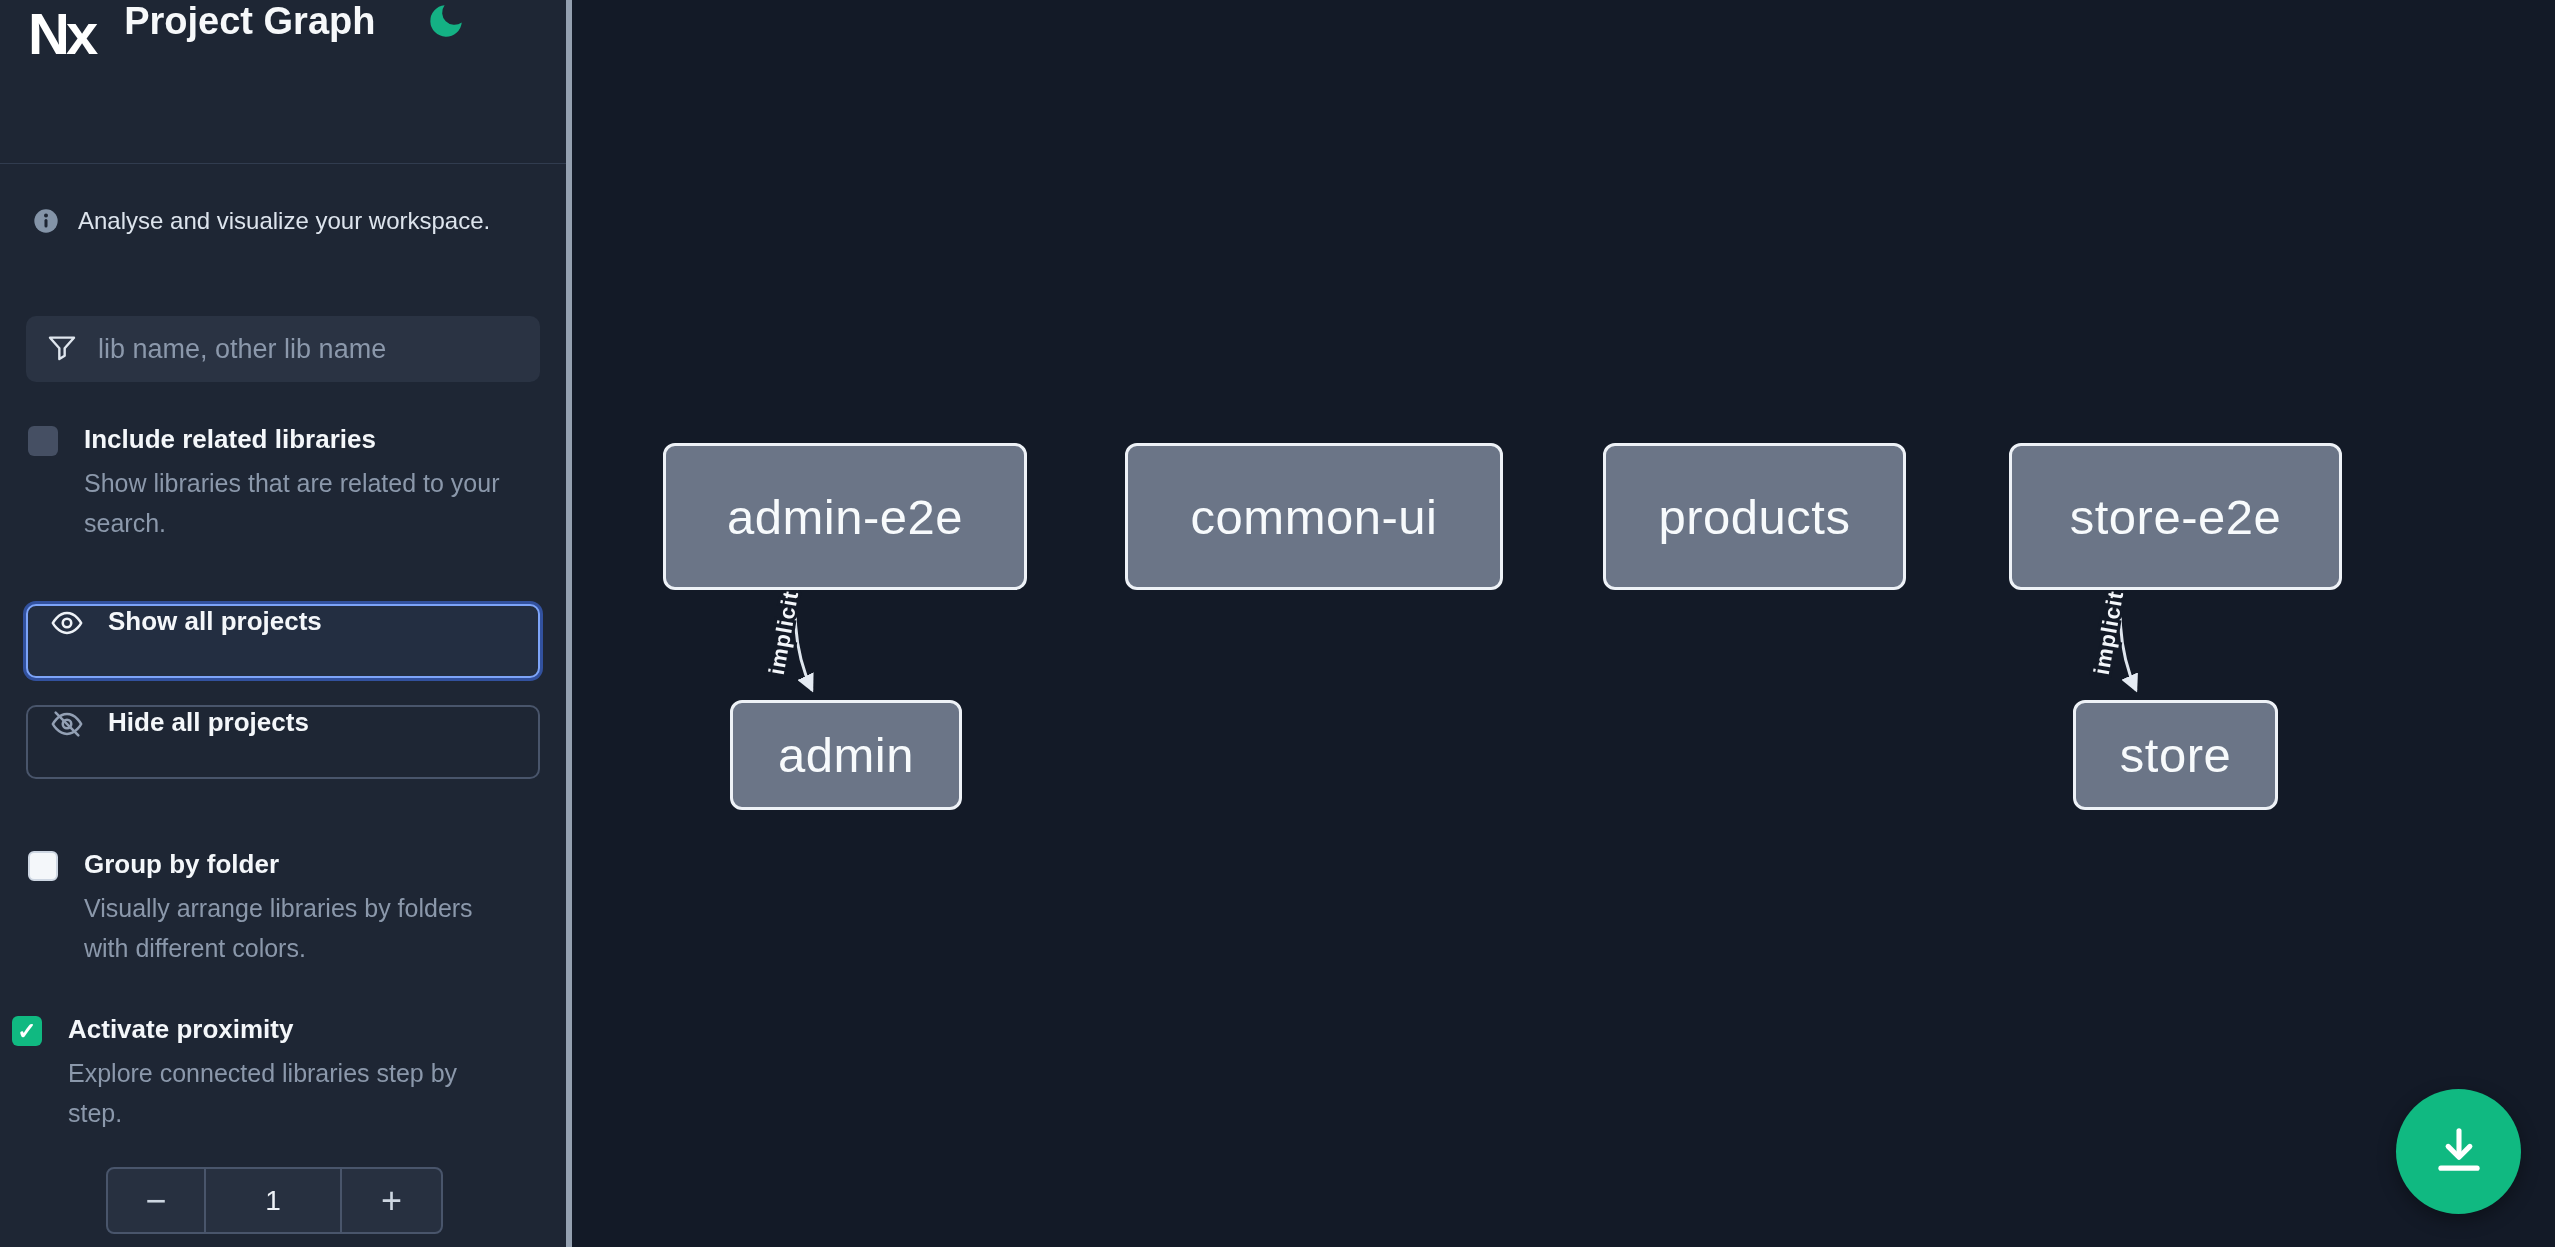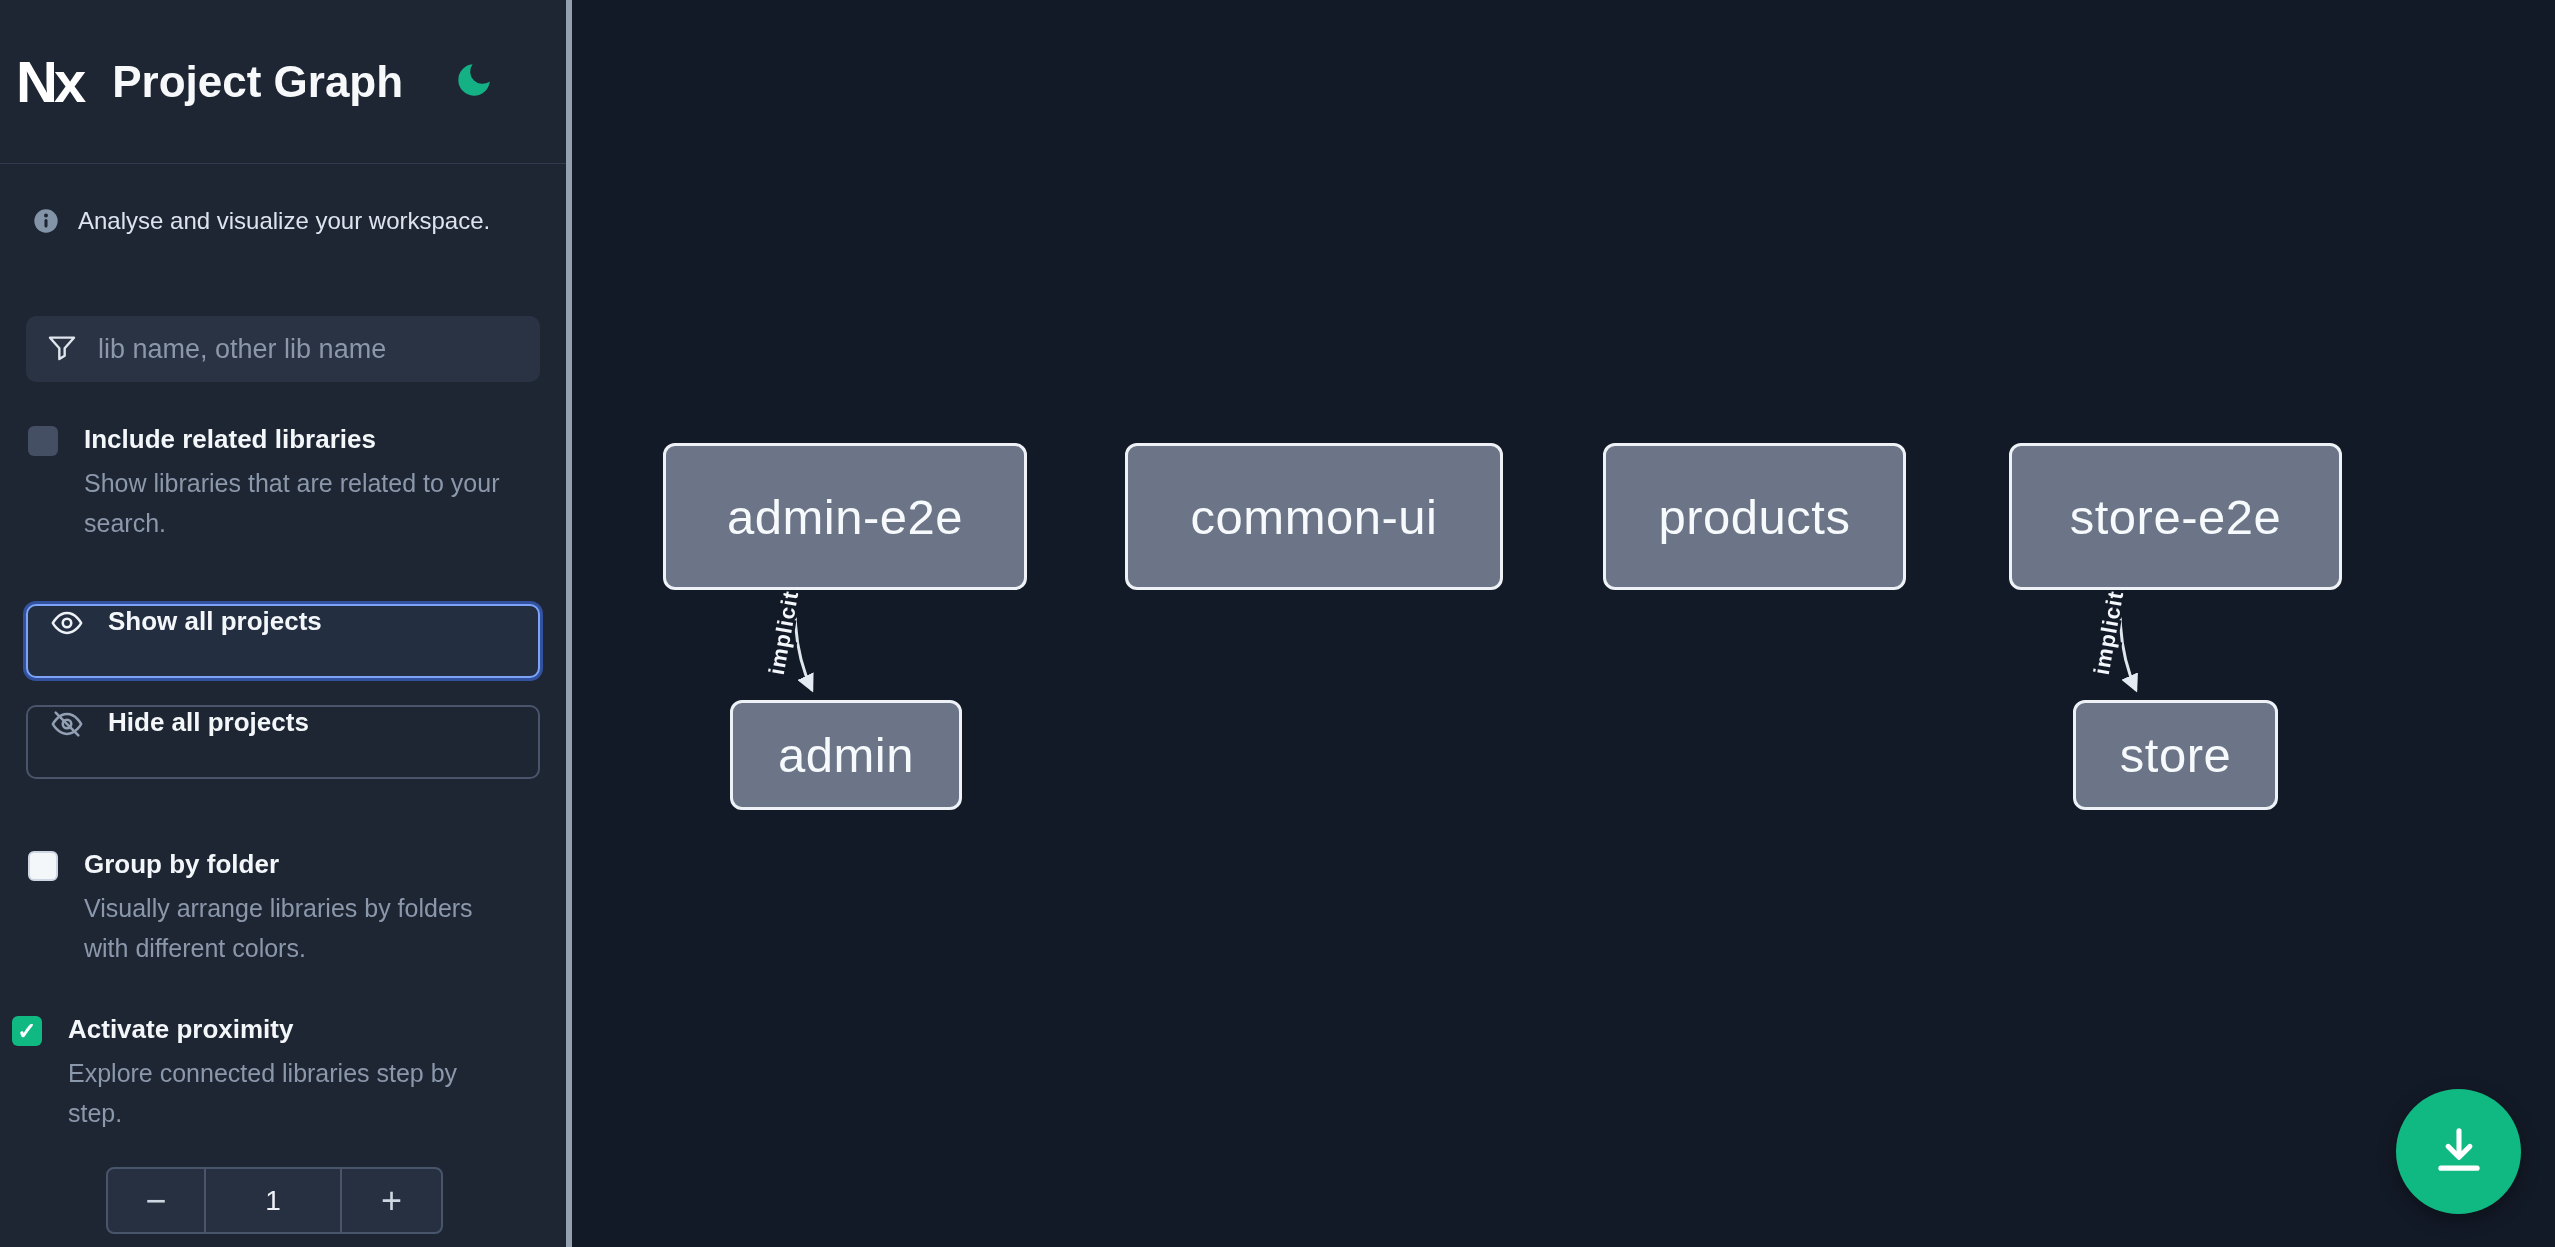--- a/index.html
+++ b/index.html
@@ -14,27 +14,27 @@
   
   .sidebar {
     position: absolute; left: 0; top: 0; width: 566px; height: 1247px;
     background: #1e2634; color: #f1f5f9; z-index: 5;
   }
   .resize-handle {
     position: absolute; left: 566px; top: 0; width: 6px; height: 1247px;
     background: #94a0b0; z-index: 6; cursor: col-resize;
   }
   .sidebar-header {
-    display: flex; align-items: center; gap: 30px;
-    height: 164px; padding: 0 16px; border-bottom: 1px solid #313c4f;
+    display: flex; gap: 30px;
+    height: 164px; padding: 0 28px; border-bottom: 1px solid #313c4f;
   }
   .logo {
     color: #ffffff; font-weight: 900; font-size: 58px; letter-spacing: -4px;
   }
-  .app-title { font-size: 44px; font-weight: 600; color: #f6f8fa; }
+  .app-title { font-size: 38px; font-weight: 600; color: #f6f8fa; }
   .theme-toggle { margin-left: 20px; background: none; border: none; cursor: pointer; display:flex; }
 
   .info-row {
     display: flex; align-items: flex-start; gap: 18px;
     padding: 0 32px; margin-top: 41px;
     font-size: 24px; font-weight: 500; color: #dde4ed; line-height: 1.3;
   }
   .info-row svg { flex: 0 0 auto; margin-top: 2px; }
 
   .search-box {

